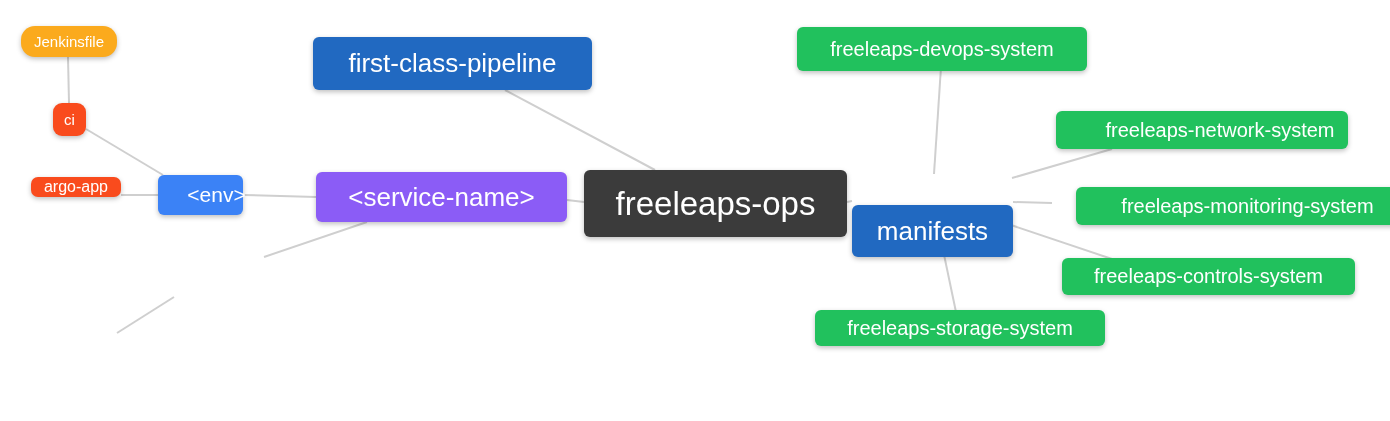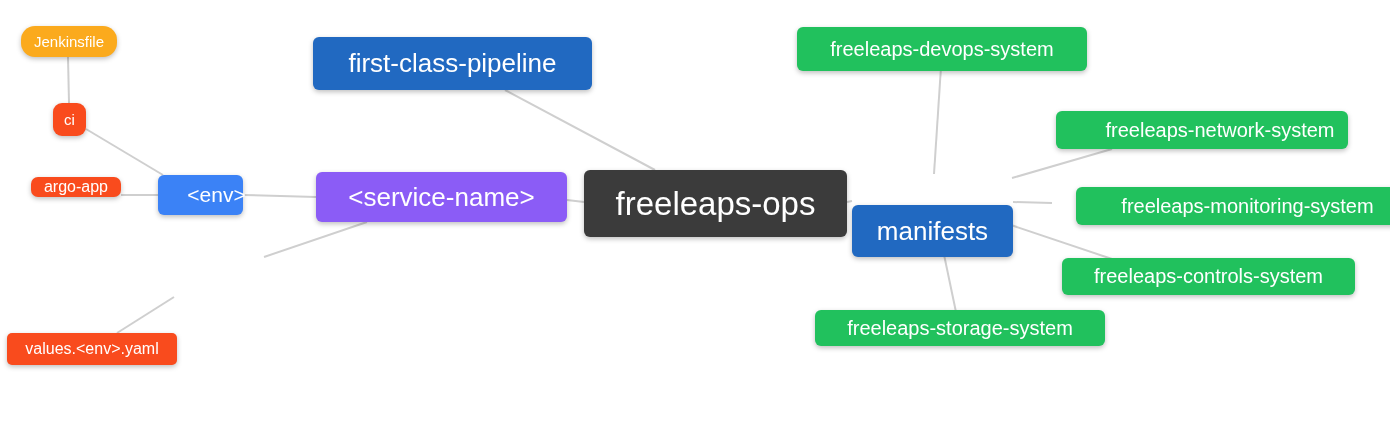--- a/index.html
+++ b/index.html
@@ -55,21 +55,20 @@
 
   <div class="node" style="left: 21px; top: 26px; width: 96px; height: 31px; font-size: 15px; border-radius: 14px; background-color: rgb(251, 170, 29);">Jenkinsfile</div>
 
   <div class="node" style="left: 53px; top: 103px; width: 33px; height: 33px; font-size: 15px; border-radius: 9px; background-color: rgb(249, 75, 29);">ci</div>
 
   <div class="node" style="left: 31px; top: 177px; width: 90px; height: 20px; font-size: 16px; border-radius: 7px; background-color: rgb(249, 75, 29);">argo-app</div>
 
   <div class="node" style="left: 158px; top: 175px; width: 85px; height: 40px; font-size: 21px; background-color: #3b82f6; padding-left: 32px;">&lt;env&gt;</div>
 
 
-  <div class="node" style="left: 7px; top: 333px; width: 170px; height: 32px; font-size: 16px; border-radius: 5px; background-color: rgb(249, 75, 29);">values.&lt;env&gt;.yaml</div>
 
   <div class="node" style="left: 313px; top: 37px; width: 279px; height: 53px; font-size: 26px; background-color: rgb(33, 105, 193);">first-class-pipeline</div>
 
   <div class="node" style="left: 316px; top: 172px; width: 251px; height: 50px; font-size: 26px; background-color: #8b5cf6;">&lt;service-name&gt;</div>
 
   <div class="node" style="left: 584px; top: 170px; width: 263px; height: 67px; font-size: 33px; background-color: rgb(59, 59, 59);">freeleaps-ops</div>
 
   <div class="node" style="left: 852px; top: 174px; width: 161px; height: 52px; font-size: 26px; background-color: rgb(33, 105, 193); margin-top: 31px;">manifests</div>
 
   <div class="node" style="left: 797px; top: 27px; width: 290px; height: 44px; font-size: 20px; background-color: rgb(33, 193, 93);">freeleaps-devops-system</div>

